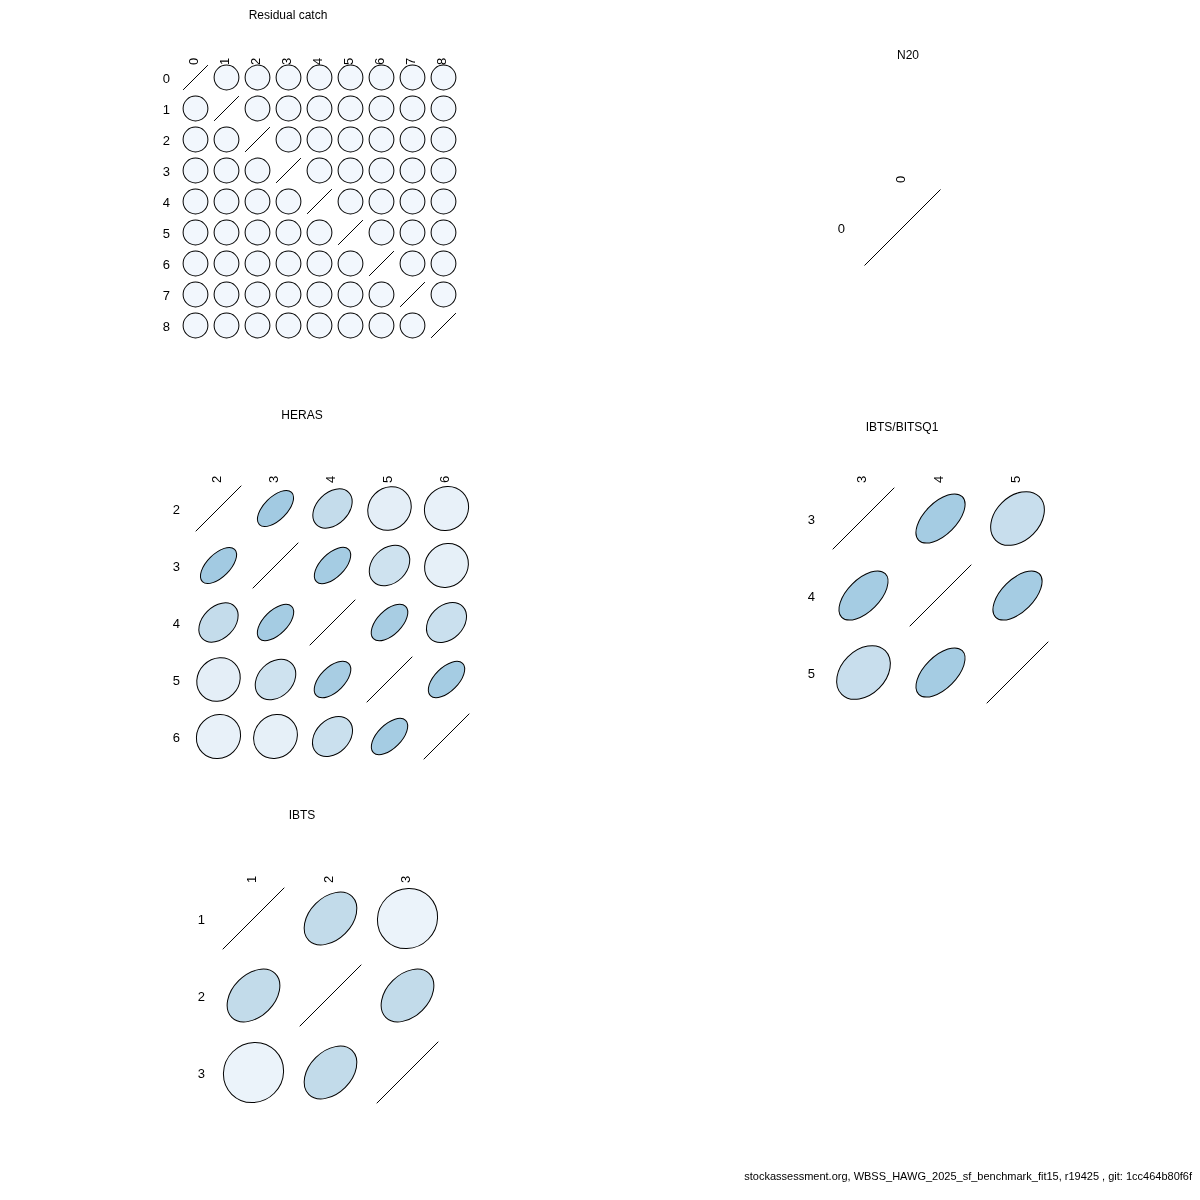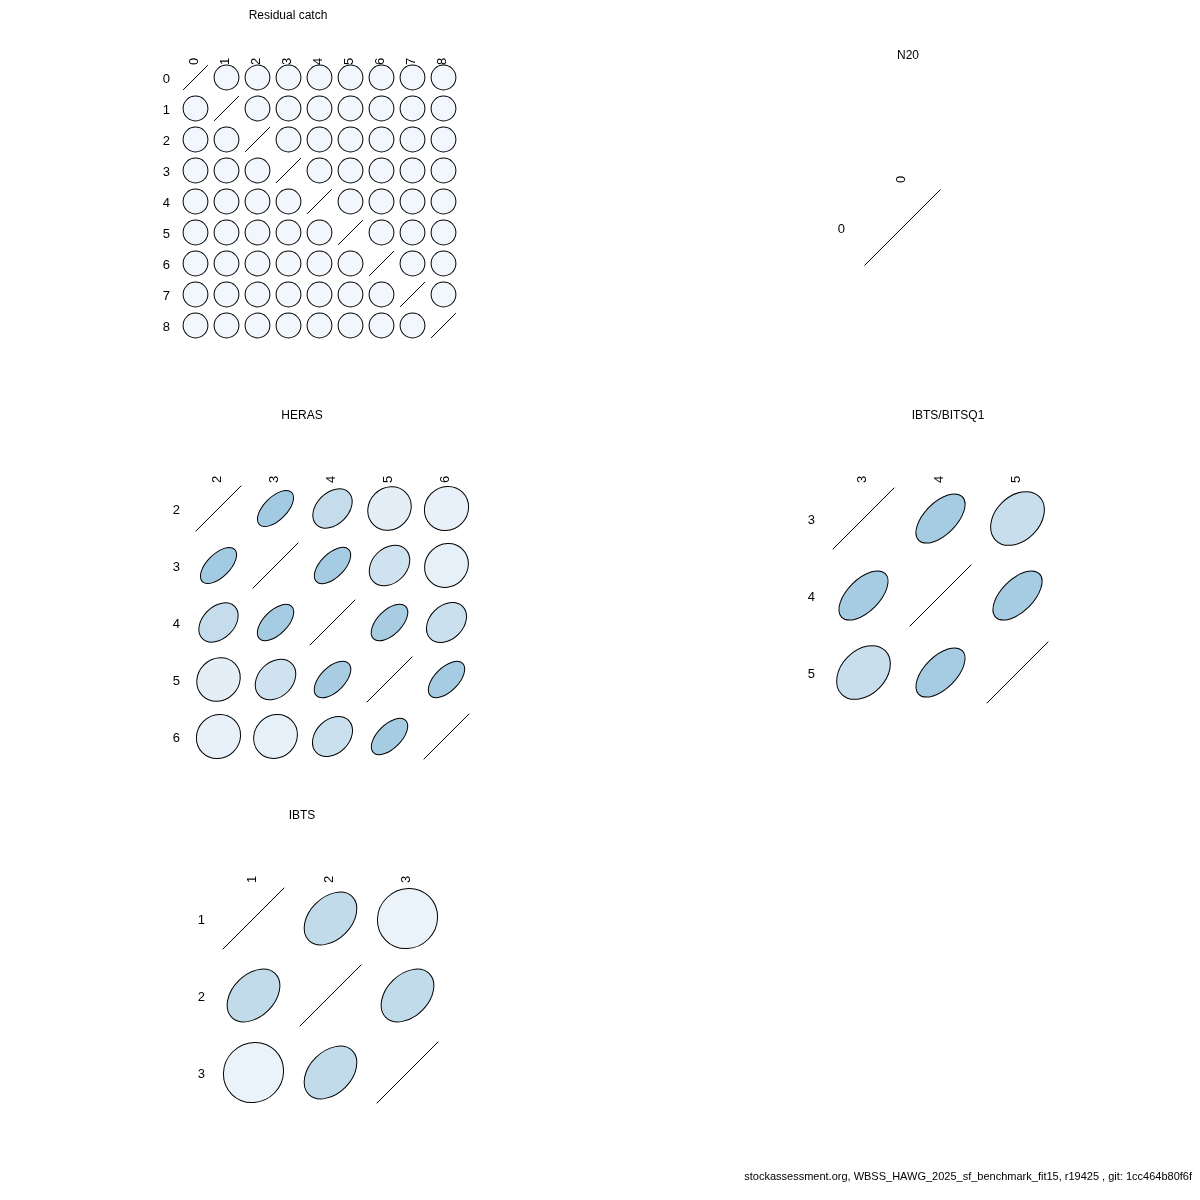--- a/index.html
+++ b/index.html
@@ -212,21 +212,21 @@
         <ellipse cx="28.5" cy="256.5" rx="22.8" ry="21.340799999999998" fill="#e8f1f9" stroke="#000000" stroke-width="1" transform="rotate(-45 28.5 256.5)"></ellipse>
         <ellipse cx="85.5" cy="256.5" rx="22.8" ry="20.976" fill="#e6f0f8" stroke="#000000" stroke-width="1" transform="rotate(-45 85.5 256.5)"></ellipse>
         <ellipse cx="142.5" cy="256.5" rx="22.8" ry="16.7808" fill="#cae0ee" stroke="#000000" stroke-width="1" transform="rotate(-45 142.5 256.5)"></ellipse>
         <ellipse cx="199.5" cy="256.5" rx="22.8" ry="11.856000000000002" fill="#a5cce3" stroke="#000000" stroke-width="1" transform="rotate(-45 199.5 256.5)"></ellipse>
         <line x1="233.7" y1="279.3" x2="279.3" y2="233.7" stroke="#000000" stroke-width="1"></line>
       </svg>
     </div>
 </div>
 
 <div class="panel" style="left:760px; top:400px;">
-  <div class="panel-title" style="left:142px; top:8px;margin-left:46px;">IBTS/BITSQ1</div>
+  <div class="panel-title" style="left:142px; top:20px;">IBTS/BITSQ1</div>
   <div class="matrix" style="left:65px; top:80px;">
       <div class="col-label" style="left: 43.5px; top: -12px;">3</div>
       <div class="col-label" style="left: 120.5px; top: -12px;">4</div>
       <div class="col-label" style="left: 197.5px; top: -12px;">5</div>
       <div class="row-label" style="left: -34px; width: 24px; top: 38.5px;">3</div>
       <div class="row-label" style="left: -34px; width: 24px; top: 115.5px;">4</div>
       <div class="row-label" style="left: -34px; width: 24px; top: 192.5px;">5</div>
       <svg width="231" height="231">
         <line x1="7.699999999999999" y1="69.3" x2="69.3" y2="7.699999999999999" stroke="#000000" stroke-width="1"></line>
         <ellipse cx="115.5" cy="38.5" rx="30.8" ry="16.016000000000002" fill="#a5cce3" stroke="#000000" stroke-width="1" transform="rotate(-45 115.5 38.5)"></ellipse>

